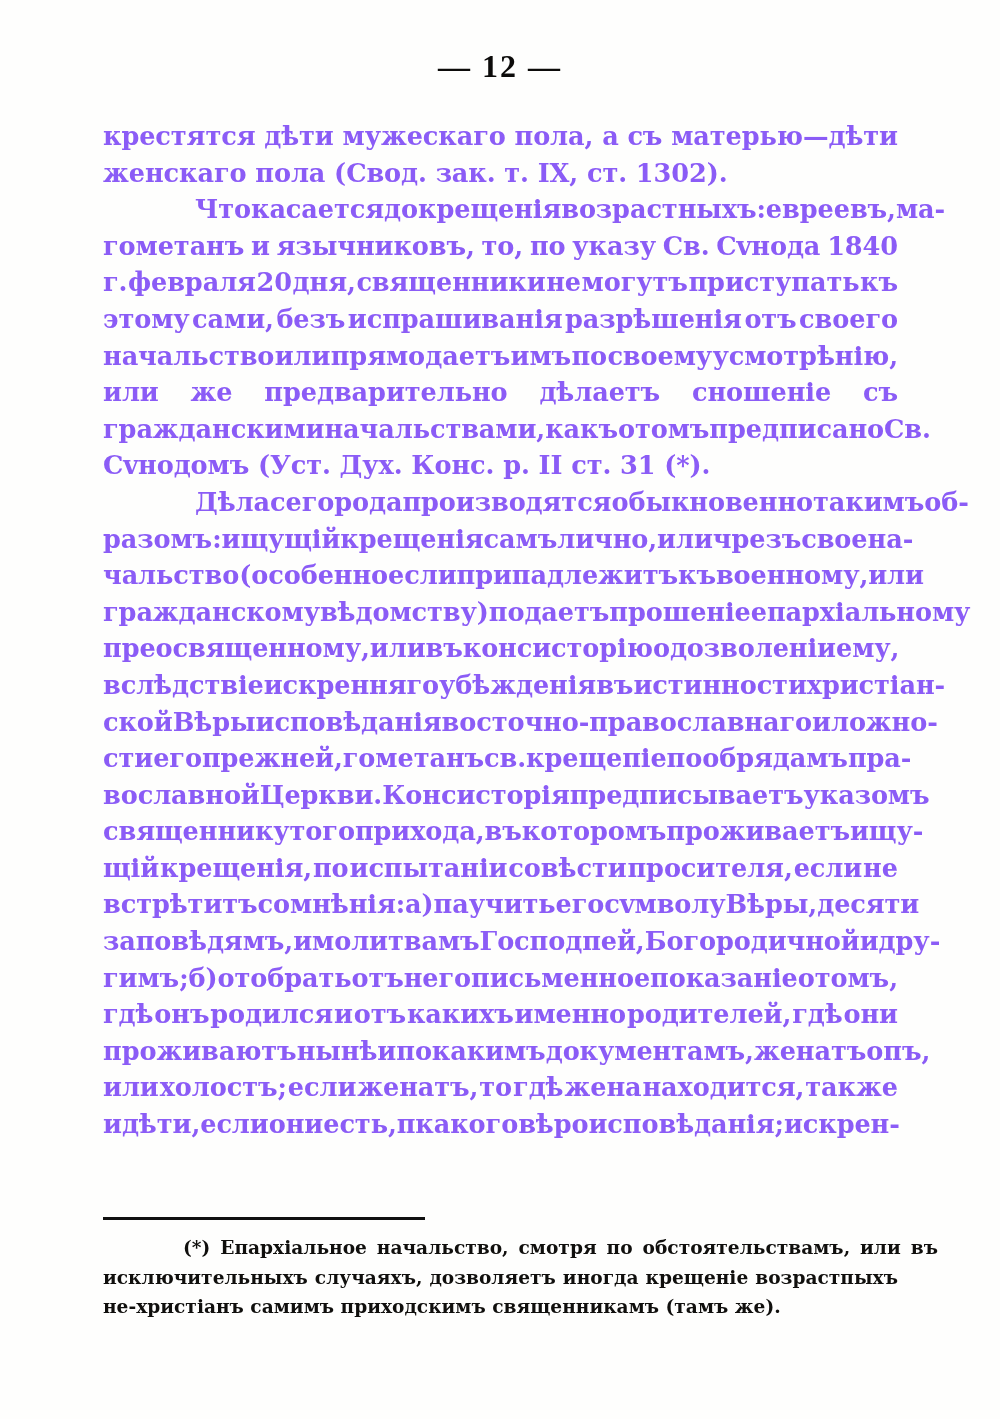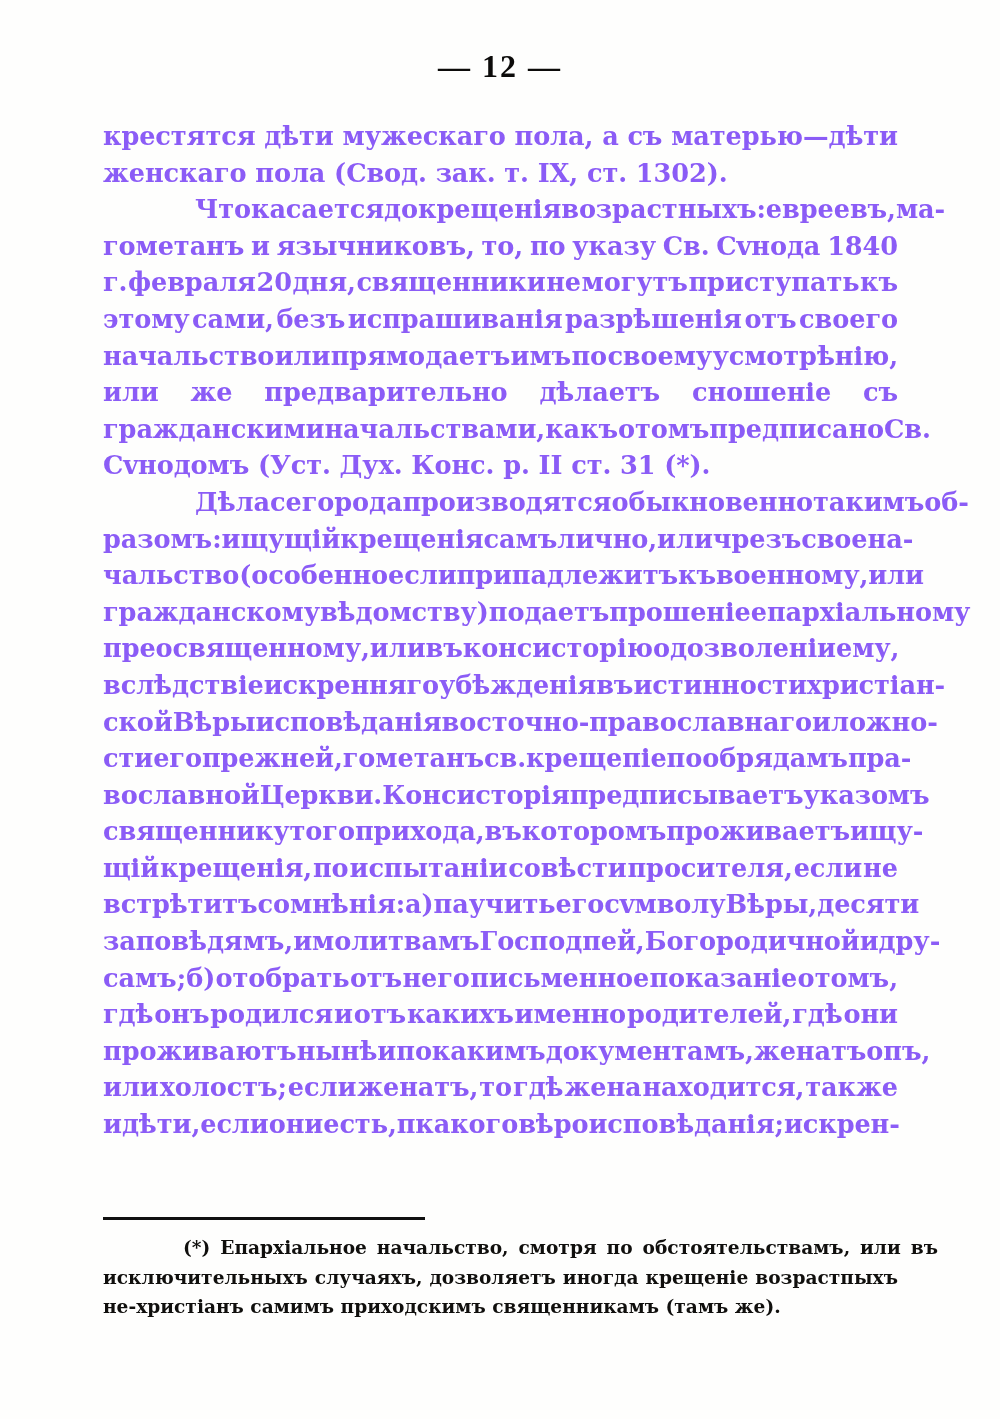--- a/index.html
+++ b/index.html
@@ -311,21 +311,21 @@
         <div class="line j">
           <span>заповѣдямъ,</span>
           <span>и</span>
           <span>молитвамъ</span>
           <span>Господпей,</span>
           <span>Богородичной</span>
           <span>и</span>
           <span>дру-</span>
         </div>
         <div class="line j">
-          <span>самъ;</span>
+          <span>гимъ;</span>
           <span>б)</span>
           <span>отобрать</span>
           <span>отъ</span>
           <span>него</span>
           <span>письменное</span>
           <span>показаніе</span>
           <span>о</span>
           <span>томъ,</span>
         </div>
         <div class="line j">

